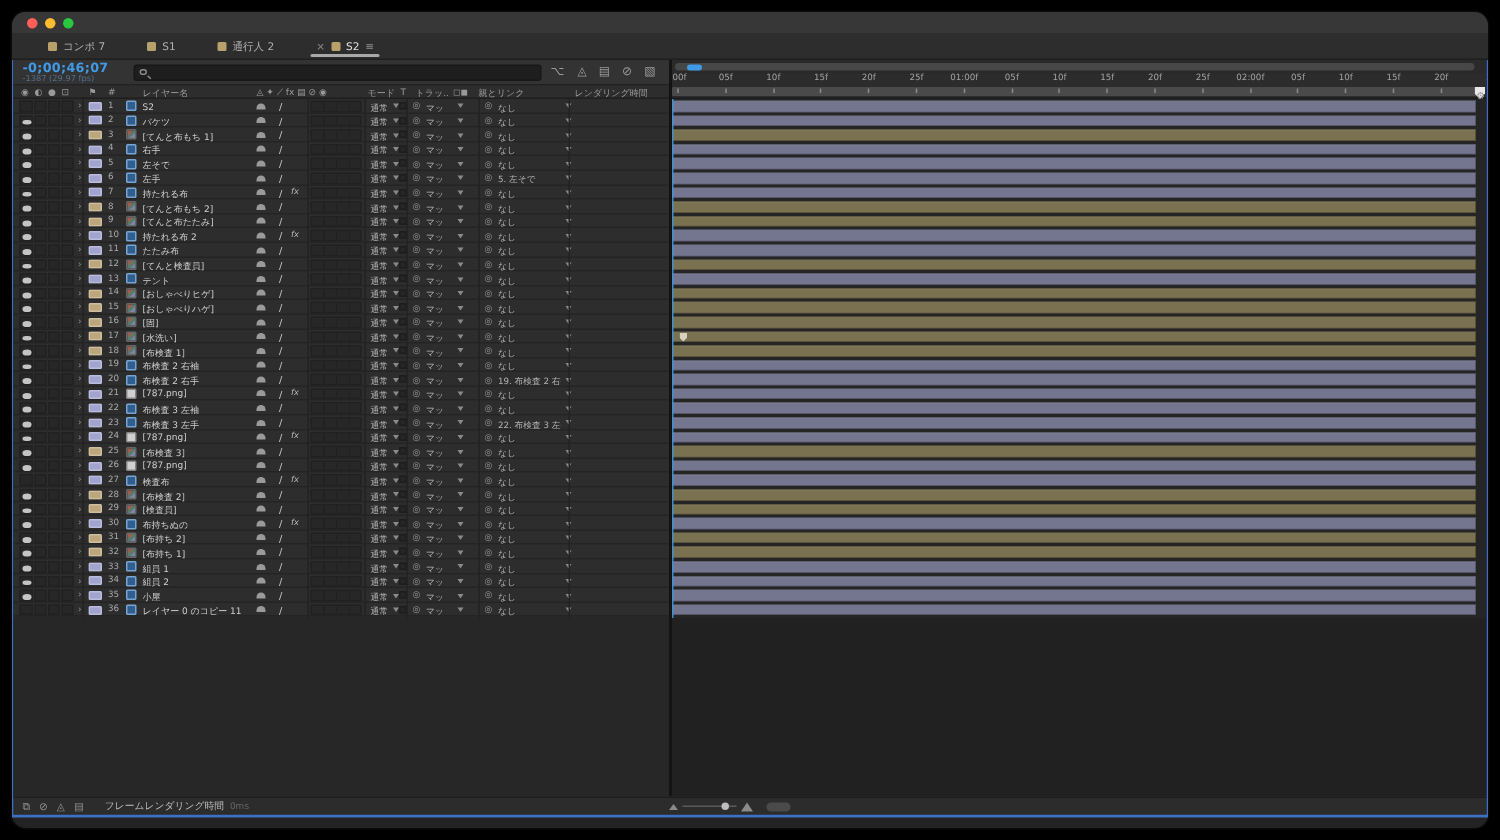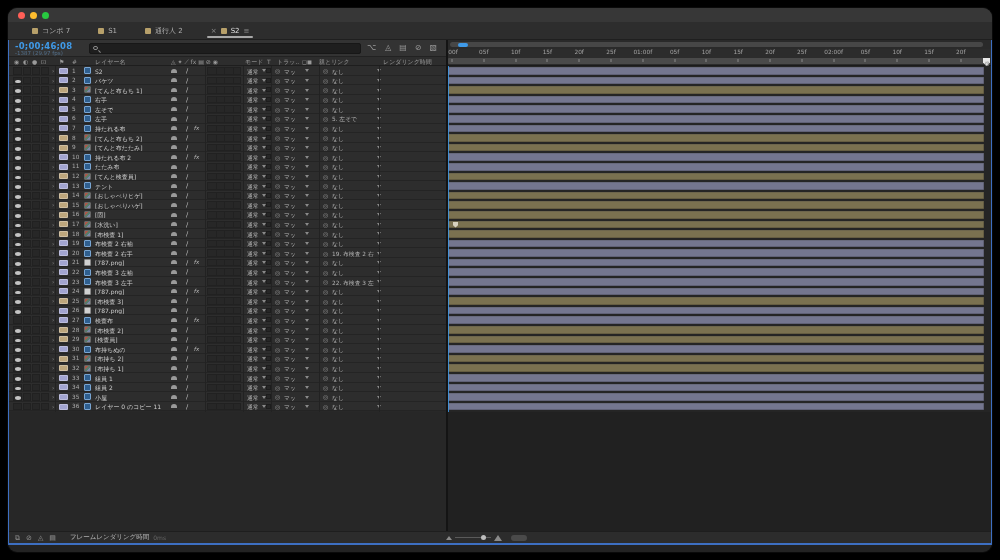--- a/index.html
+++ b/index.html
@@ -137,21 +137,21 @@
         <span class="sq"></span>
         <span>S2</span>
         <span class="menu">≡</span>
       </div>
     </div>
 
   <div id="panel">
     <div id="main">
       <div id="left">
         <div id="controls">
-          <div id="timecode">-0;00;46;08</div>
+          <div id="timecode">-0;00;46;07</div>
           <div id="timecode-sub">-1387 (29.97 fps)</div>
           <div id="searchbox">
             <div class="mag"></div>
             <input placeholder="" style="">
           </div>
           <div class="cicons" style="left:358px;">
               <span>⌥</span>
             </div>
           <div class="cicons" style="left:376px;">
             <span>◬</span>

